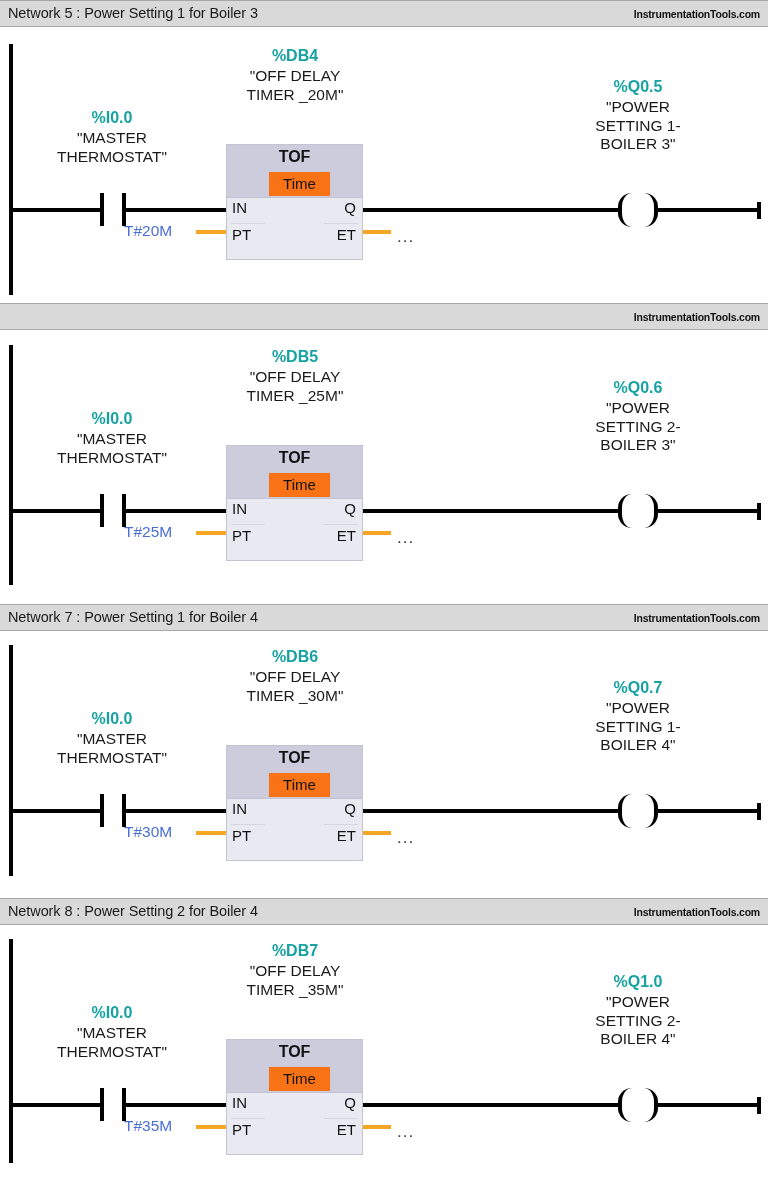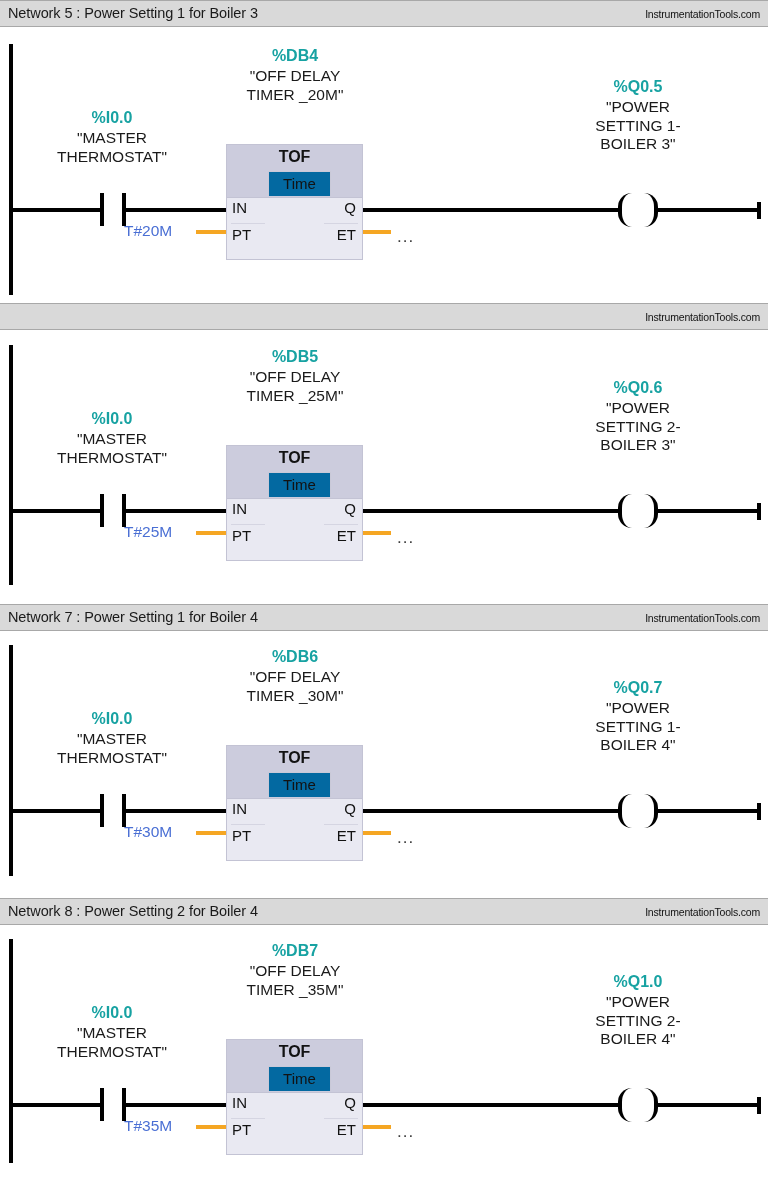--- a/index.html
+++ b/index.html
@@ -22,21 +22,21 @@
     border-bottom:1px solid #a8a8a8;
     box-sizing:border-box;
   }
   .net-title{
     position:absolute;left:8px;top:4px;
     font-size:14.5px;color:#1a1a1a;
     white-space:nowrap;letter-spacing:-0.1px;
   }
   .net-brand{
     position:absolute;right:8px;top:7px;
-    font-size:10.5px;font-weight:normal;color:#121212;
+    font-size:10.5px;font-weight:bold;color:#121212;
     white-space:nowrap;letter-spacing:-0.2px;
   }
 
   
   .rung{position:relative;width:768px;background:#fff;}
 
   
   .rail{position:absolute;left:9px;width:4px;background:#000;}
 
   
@@ -87,21 +87,21 @@
     border-bottom:1px solid #c3c3d4;
   }
   .fb-type{
     position:absolute;left:0;right:0;top:3px;
     text-align:center;
     font-size:16px;font-weight:bold;color:#121212;
   }
   .fb-datatype{
     position:absolute;left:41px;top:26px;
     width:63px;height:25px;
-    background:#0369a1;
+    background:#f97316;
     border:1px solid #c9c9d8;
     border-bottom:none;
     box-sizing:border-box;
     text-align:center;
     font-size:15px;color:#121212;
     line-height:24px;
   }
   .fb-body{position:relative;height:62px;border-radius:25px;}
   .fb-pin{position:absolute;font-size:15px;color:#121212;}
   .fb-pin.in  {left:5px;top:1px;}

